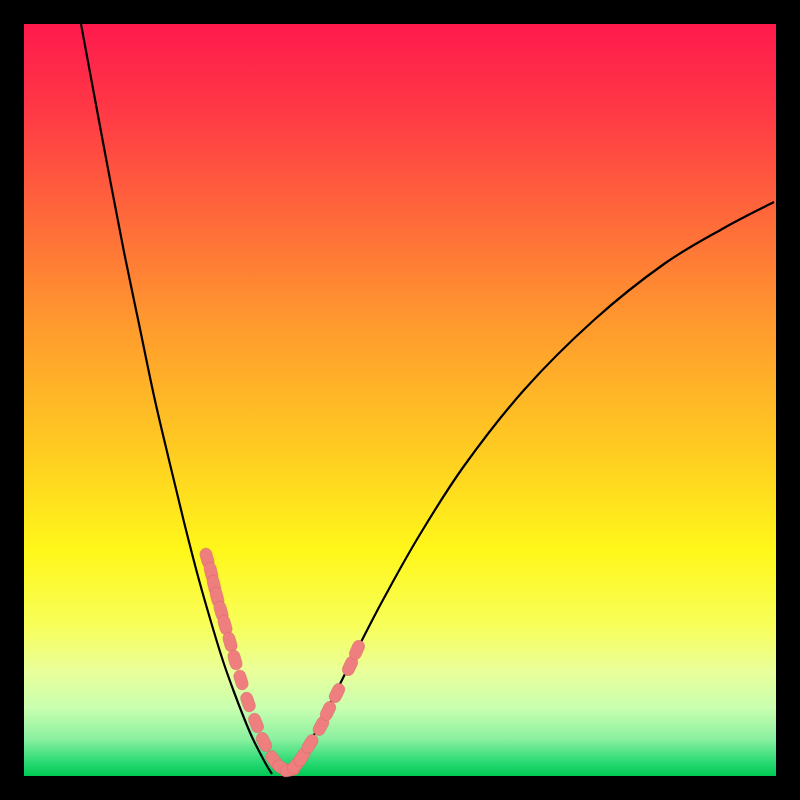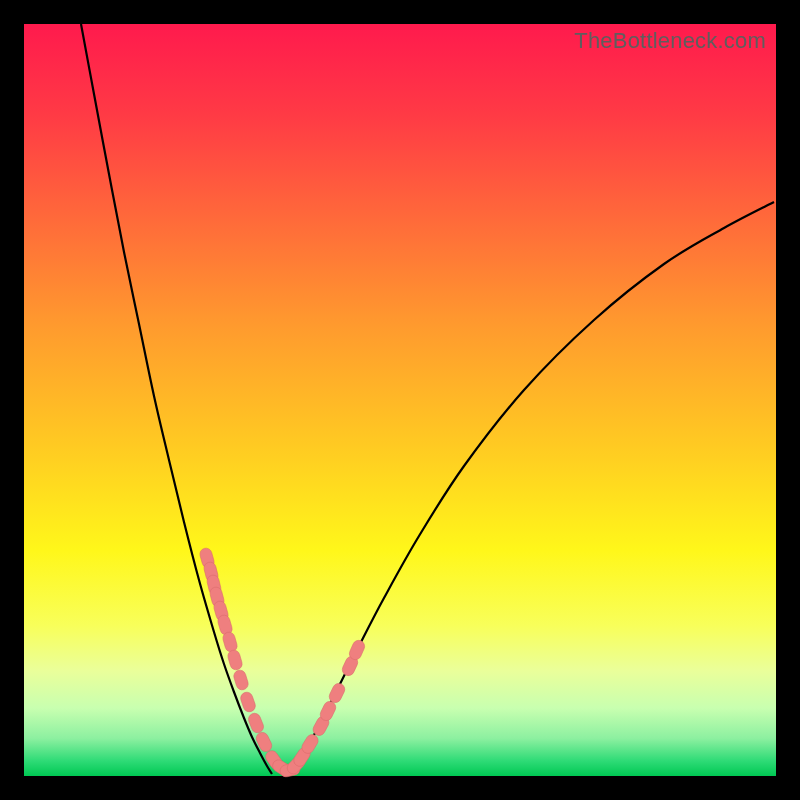--- a/index.html
+++ b/index.html
@@ -66,21 +66,20 @@
     fill: #ef7f7f;
     stroke: #d96a6a;
     stroke-width: 0.5;
   }
 </style>
 </head>
 <body>
 
 <div class="outer">
   <div class="plot-area">
-    <div class="watermark">TheBottleneck.com</div>
 
     <svg class="curves" viewBox="0 0 752 752">
       <path id="left-curve" class="curve" d="M 57 0 C 59.166666666666664 11.666666666666666, 65.33333333333333 45, 70 70 C 74.66666666666667 95, 80 123.66666666666667, 85 150 C 90 176.33333333333334, 95 203, 100 228 C 105 253, 110 276, 115 300 C 120 324, 125 349.3333333333333, 130 372 C 135 394.6666666666667, 140 415, 145 436 C 150 457, 155 478, 160 498 C 165 518, 170 537.6666666666666, 175 556 C 180 574.3333333333334, 185.83333333333334 594, 190 608 C 194.16666666666666 622, 196.66666666666666 630, 200 640 C 203.33333333333334 650, 206.66666666666666 659, 210 668 C 213.33333333333334 677, 217 686.5, 220 694 C 223 701.5, 225.33333333333334 707.1666666666666, 228 713 C 230.66666666666666 718.8333333333334, 233.5 724.1666666666666, 236 729 C 238.5 733.8333333333334, 241 738.5, 243 742 C 245 745.5, 247.16666666666666 748.6666666666666, 248 750"></path>
       <path id="right-curve" class="curve" d="M 266 750 C 267.5 748, 271.8333333333333 743, 275 738 C 278.1666666666667 733, 281.1666666666667 727, 285 720 C 288.8333333333333 713, 293 705.6666666666666, 298 696 C 303 686.3333333333334, 308.8333333333333 674.3333333333334, 315 662 C 321.1666666666667 649.6666666666666, 327.5 636.6666666666666, 335 622 C 342.5 607.3333333333334, 350 592.3333333333334, 360 574 C 370 555.6666666666666, 381.6666666666667 534, 395 512 C 408.3333333333333 490, 422.5 466.3333333333333, 440 442 C 457.5 417.6666666666667, 478.3333333333333 390.3333333333333, 500 366 C 521.6666666666666 341.6666666666667, 546.6666666666666 317, 570 296 C 593.3333333333334 275, 618.3333333333334 255.33333333333334, 640 240 C 661.6666666666666 224.66666666666666, 681.6666666666666 214.33333333333334, 700 204 C 718.3333333333334 193.66666666666666, 741.6666666666666 182.33333333333334, 750 178"></path>
       <g id="beads-group">
           <rect x="173" y="528" width="20" height="12" rx="6" ry="6" class="bead" transform="rotate(74.05460409907715 183 534)"></rect>
           <rect x="177" y="542" width="20" height="12" rx="6" ry="6" class="bead" transform="rotate(75.46554491945989 187 548)"></rect>
           <rect x="180" y="555" width="20" height="12" rx="6" ry="6" class="bead" transform="rotate(76.5042667192042 190 561)"></rect>
           <rect x="183" y="567" width="20" height="12" rx="6" ry="6" class="bead" transform="rotate(74.9315118405078 193 573)"></rect>
           <rect x="187" y="581" width="20" height="12" rx="6" ry="6" class="bead" transform="rotate(74.05460409907715 197 587)"></rect>

